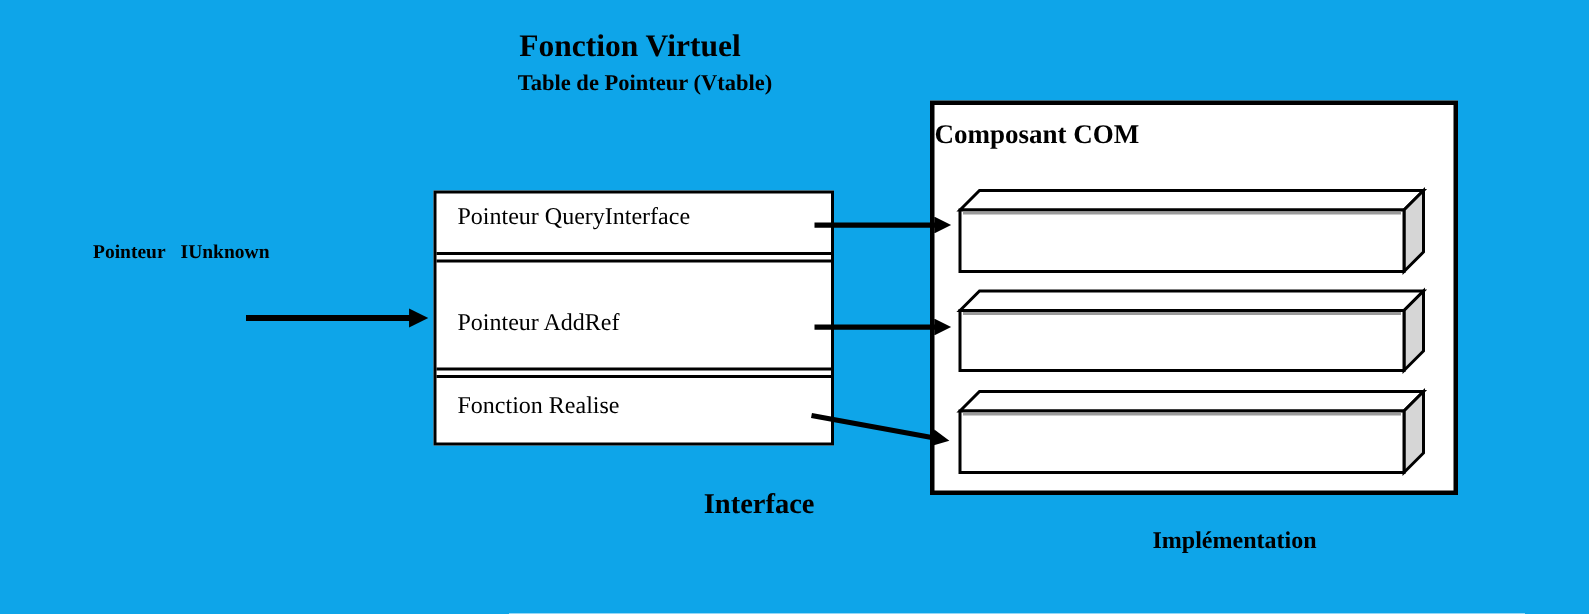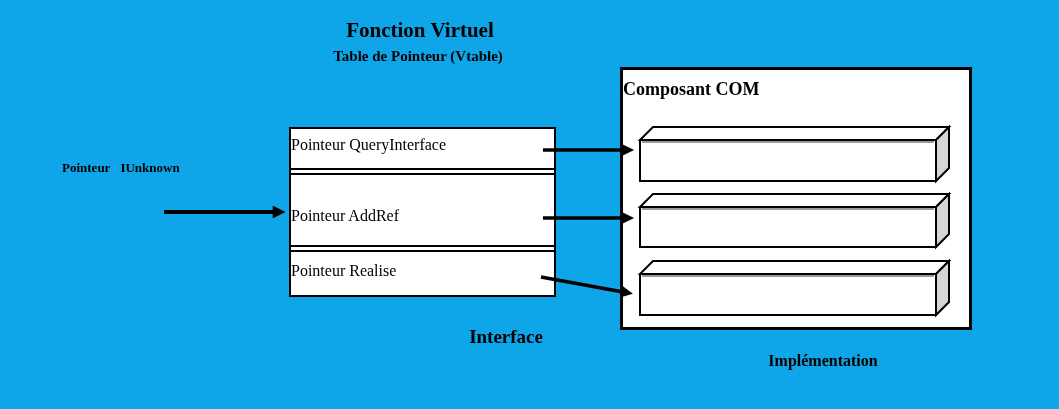--- a/index.html
+++ b/index.html
@@ -8,31 +8,31 @@
     width: 1059px;
     height: 409px;
     background: #0ea5e9;
     font-family: "Liberation Serif", "DejaVu Serif", serif;
     color: #000;
     overflow: hidden;
   }
   .abs { position: absolute; }
 
   .title-main   { left: 260px; top: 18px;  width: 320px; font-size: 21px; font-weight: bold; text-align: center; }
-  .title-sub    { left: 248px; top: 48px;  width: 340px; font-size: 15px; font-weight: bold; text-align: center; }
+  .title-sub    { left: 260px; top: 48px;  width: 340px; font-size: 15px; font-weight: bold; text-align: center; }
   .left-label   { left: 62px;  top: 160px; width: 220px; font-size: 13px; font-weight: bold; white-space: nowrap; word-spacing: 7px; }
 
   .vtable {
     left: 289px; top: 127px;
     width: 267px; height: 170px;
     border: 2px solid #000;
     box-sizing: border-box;
     background: #fff;
   }
-  .vrow { font-size: 16px; line-height: 20px; }
+  .vrow { padding-left: 14px; font-size: 16px; line-height: 20px; }
   .vrow-1 { height: 39px; padding-top: 6px;  box-sizing: border-box; }
   .vrow-2 { height: 52px; padding-top: 13px; box-sizing: border-box; margin-top: 18px; }
   .vrow-3 { height: 61px; padding-top: 9px;  box-sizing: border-box; }
   .vsep {
     height: 7px;
     border-top: 2px solid #000;
     border-bottom: 2px solid #000;
     box-sizing: border-box;
   }
 
@@ -61,21 +61,21 @@
   <div class="abs title-main">Fonction Virtuel</div>
   <div class="abs title-sub">Table de Pointeur (Vtable)</div>
 
   <div class="abs left-label">Pointeur IUnknown</div>
 
   <div class="abs vtable">
     <div class="vrow vrow-1">Pointeur QueryInterface</div>
     <div class="vsep"></div>
     <div class="vrow vrow-2">Pointeur AddRef</div>
     <div class="vsep"></div>
-    <div class="vrow vrow-3">Pointeur Realise</div>
+    <div class="vrow vrow-3">Fonction Realise</div>
   </div>
 
   <div class="abs interface-caption">Interface</div>
 
   <div class="abs combox">
     <div class="combox-title">Composant COM</div>
   </div>
 
   <div class="abs impl-caption">Implémentation</div>
 

